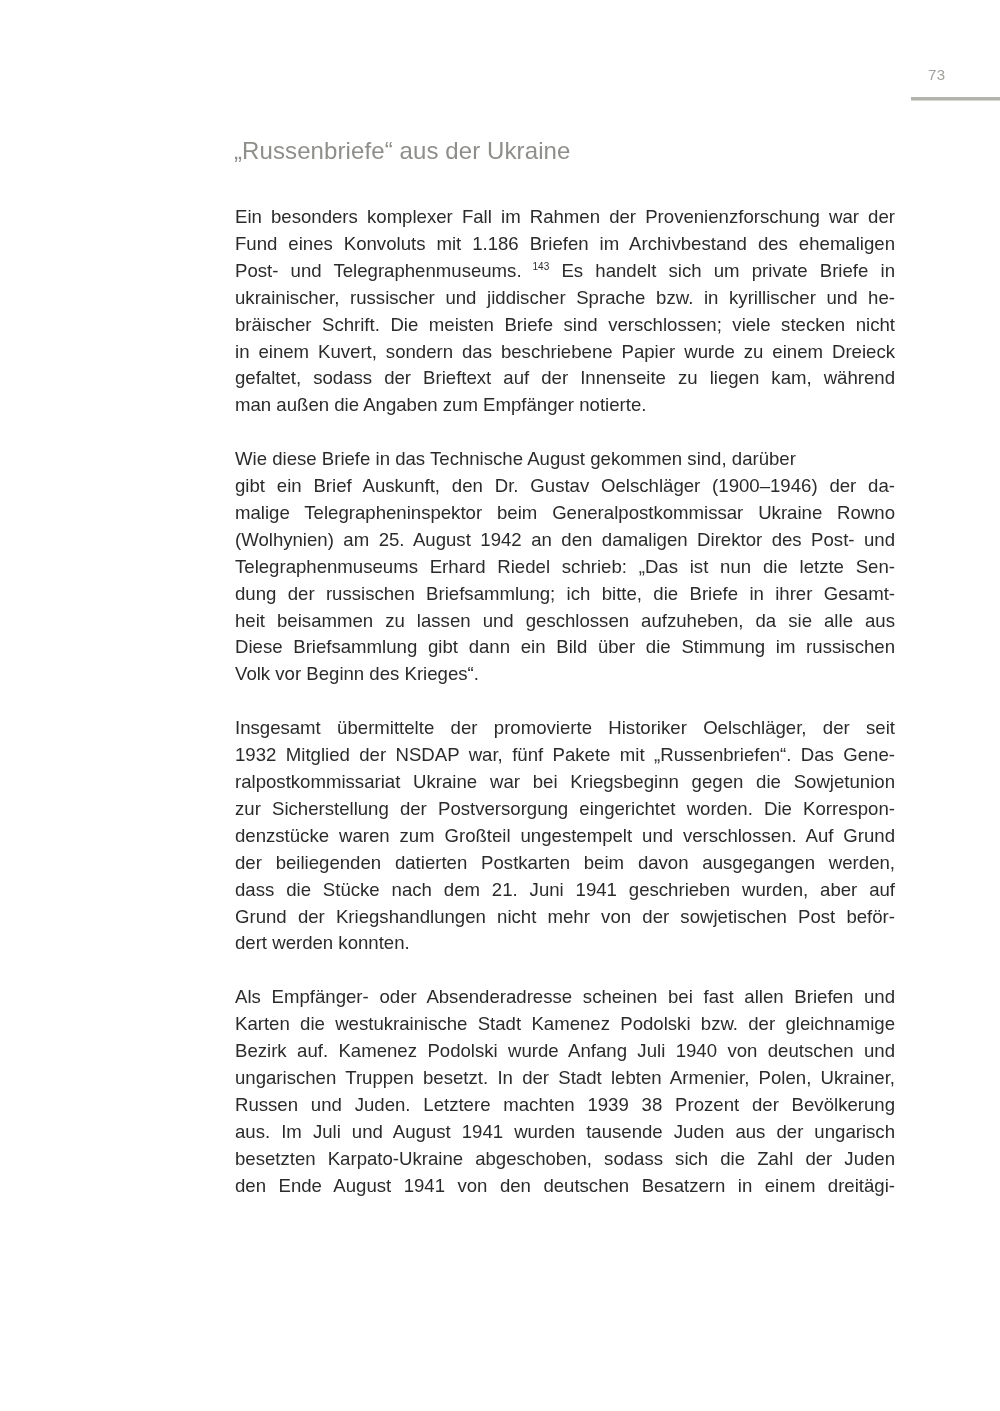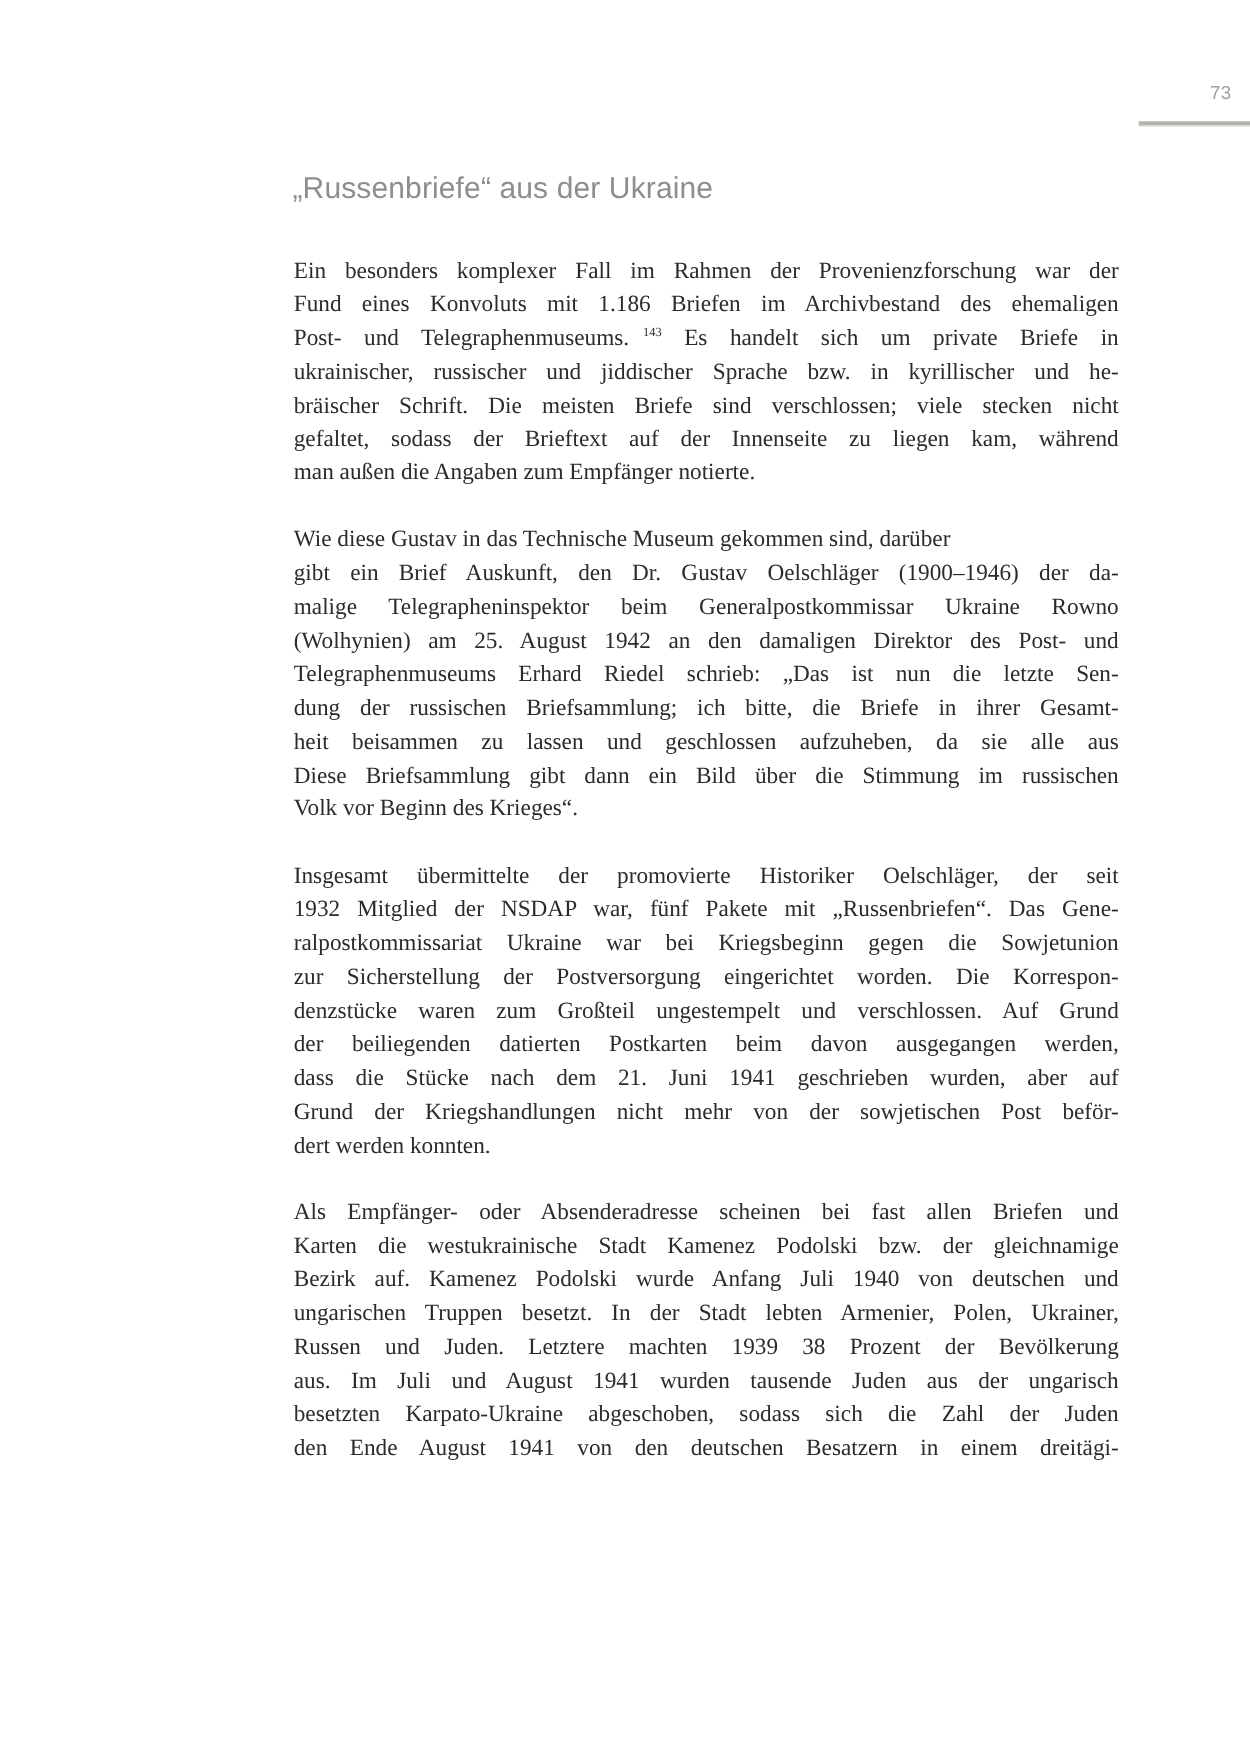--- a/index.html
+++ b/index.html
@@ -10,21 +10,21 @@
     body {
       width: 1000px;
       height: 1411px;
       position: relative;
       overflow: hidden;
       font-family: "Liberation Sans", sans-serif;
     }
     .page-number {
       position: absolute;
       top: 66px;
-      left: 968px;
+      left: 928px;
       font-size: 15px;
       color: #a0a09c;
       font-family: "Liberation Sans", sans-serif;
       letter-spacing: 0.3px;
     }
     .page-rule {
       position: absolute;
       top: 97px;
       left: 911px;
       width: 89px;
@@ -52,21 +52,20 @@
       font-size: 18.6px;
       line-height: 26.9px;
       font-family: "Liberation Sans", sans-serif;
     }
     .paragraph {
       margin: 0 0 26.9px 0;
     }
     .line {
       display: block;
       white-space: nowrap;
-      font-family: Liberation Serif, serif;
     }
     .line.justify {
       text-align: justify;
       text-align-last: justify;
     }
     sup.footnote {
       font-size: 10px;
       line-height: 0;
       vertical-align: 7px;
       margin-left: 11px;
@@ -81,26 +80,27 @@
 <h1 class="heading">„Russenbriefe“ aus der Ukraine</h1>
 
 <div class="body-text">
 
   <p class="paragraph">
     <span class="line justify">Ein besonders komplexer Fall im Rahmen der Provenienzforschung war der</span>
     <span class="line justify">Fund eines Konvoluts mit 1.186 Briefen im Archivbestand des ehemaligen</span>
     <span class="line justify"><span>Post- und Telegraphenmuseums.</span><sup class="footnote">143</sup><span> Es handelt sich um private Briefe in</span></span>
     <span class="line justify">ukrainischer, russischer und jiddischer Sprache bzw. in kyrillischer und he-</span>
     <span class="line justify">bräischer Schrift. Die meisten Briefe sind verschlossen; viele stecken nicht</span>
+    <span class="line justify">in einem Kuvert, sondern das beschriebene Papier wurde zu einem Dreieck</span>
     <span class="line justify">gefaltet, sodass der Brieftext auf der Innenseite zu liegen kam, während</span>
     <span class="line">man außen die Angaben zum Empfänger notierte.</span>
   </p>
 
   <p class="paragraph">
-    <span class="line">Wie diese Gustav in das Technische Museum gekommen sind, darüber</span>
+    <span class="line">Wie diese Briefe in das Technische August gekommen sind, darüber</span>
     <span class="line justify">gibt ein Brief Auskunft, den Dr. Gustav Oelschläger (1900–1946) der da-</span>
     <span class="line justify">malige Telegrapheninspektor beim Generalpostkommissar Ukraine Rowno</span>
     <span class="line justify">(Wolhynien) am 25. August 1942 an den damaligen Direktor des Post- und</span>
     <span class="line justify">Telegraphenmuseums Erhard Riedel schrieb: „Das ist nun die letzte Sen-</span>
     <span class="line justify">dung der russischen Briefsammlung; ich bitte, die Briefe in ihrer Gesamt-</span>
     <span class="line justify">heit beisammen zu lassen und geschlossen aufzuheben, da sie alle aus</span>
     <span class="line justify">Diese Briefsammlung gibt dann ein Bild über die Stimmung im russischen</span>
     <span class="line">Volk vor Beginn des Krieges“.</span>
   </p>
 

